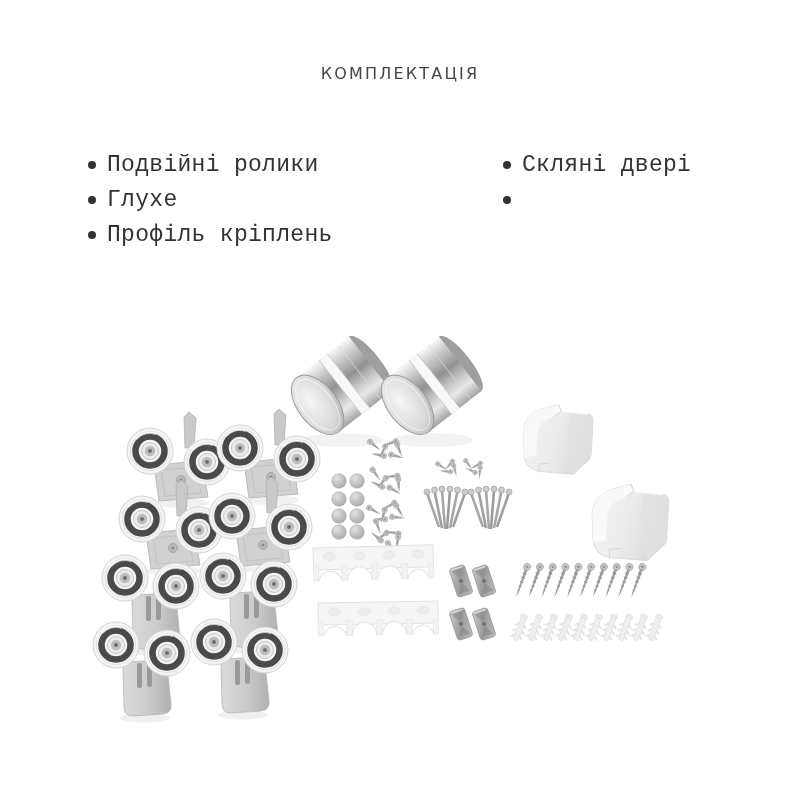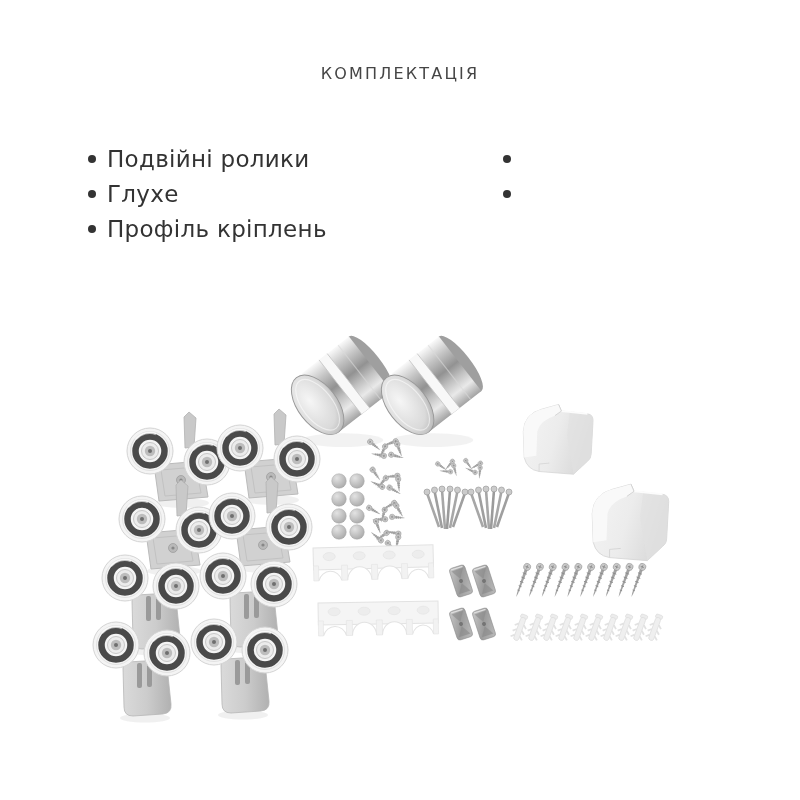--- a/index.html
+++ b/index.html
@@ -4,21 +4,21 @@
 <style>
   html,body{margin:0;padding:0;}
   body{
     width:800px;height:800px;position:relative;background:#ffffff;overflow:hidden;
     font-family:"DejaVu Sans","Liberation Sans",sans-serif;
   }
   .title{
     position:absolute;left:0;right:0;top:64px;text-align:center;
     font-size:16px;font-weight:500;letter-spacing:2.2px;color:#454545;
   }
-  .feature-list{position:absolute;top:141px;}
+  .feature-list{position:absolute;top:147px;font-family:Liberation Mono, monospace;}
   .feature-list.left{left:88px;}
   .feature-list.right{left:503px;}
   .feature-item{
     display:flex;align-items:center;height:35px;
     font-size:23px;color:#333333;letter-spacing:0.3px;
   }
   .dot{
     width:8px;height:8px;border-radius:50%;background:#333333;
     margin-right:11px;flex:0 0 auto;
   }
@@ -42,20 +42,21 @@
     </div>
     <div class="feature-item">
       <span class="dot"></span>
       <span>Профіль кріплень</span>
     </div>
   </div>
 
   <div class="feature-list right">
     <div class="feature-item">
       <span class="dot"></span>
+      <span>Скляні двері</span>
     </div>
     <div class="feature-item">
       <span class="dot"></span>
     </div>
   </div>
 
   <svg class="photo" viewBox="0 0 620 430" xmlns="http://www.w3.org/2000/svg">
     <defs>
       <radialGradient id="faceG" cx="40%" cy="38%" r="75%">
         <stop offset="0" stop-color="#f6f6f6"></stop>

